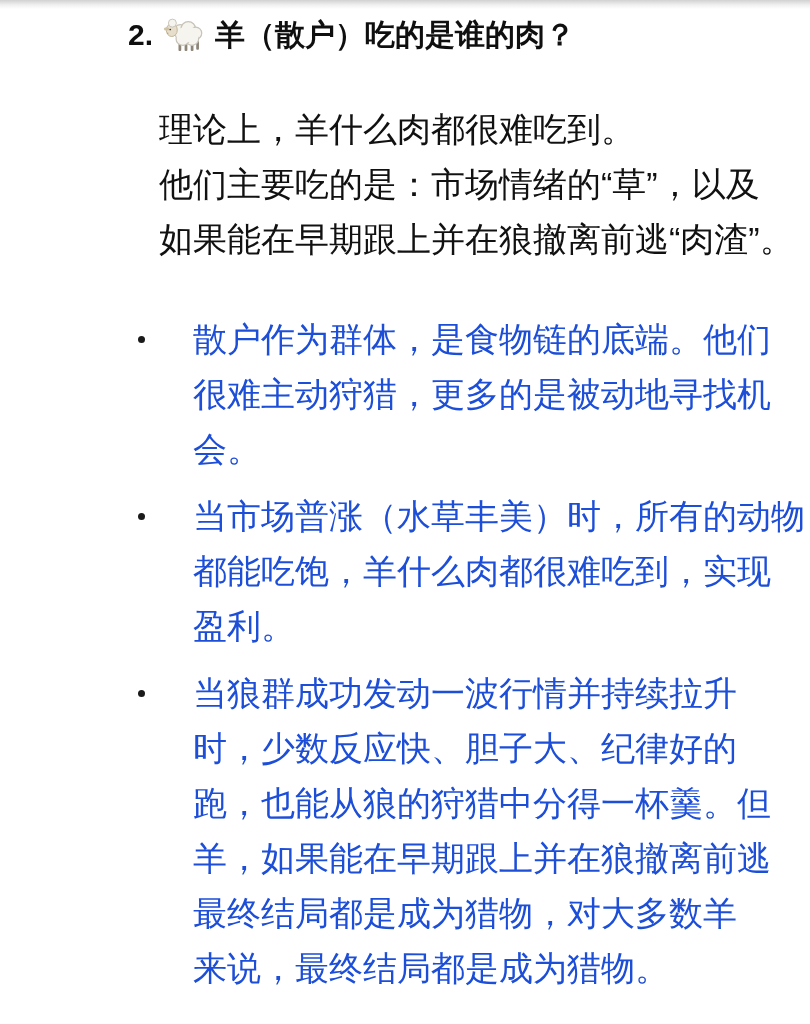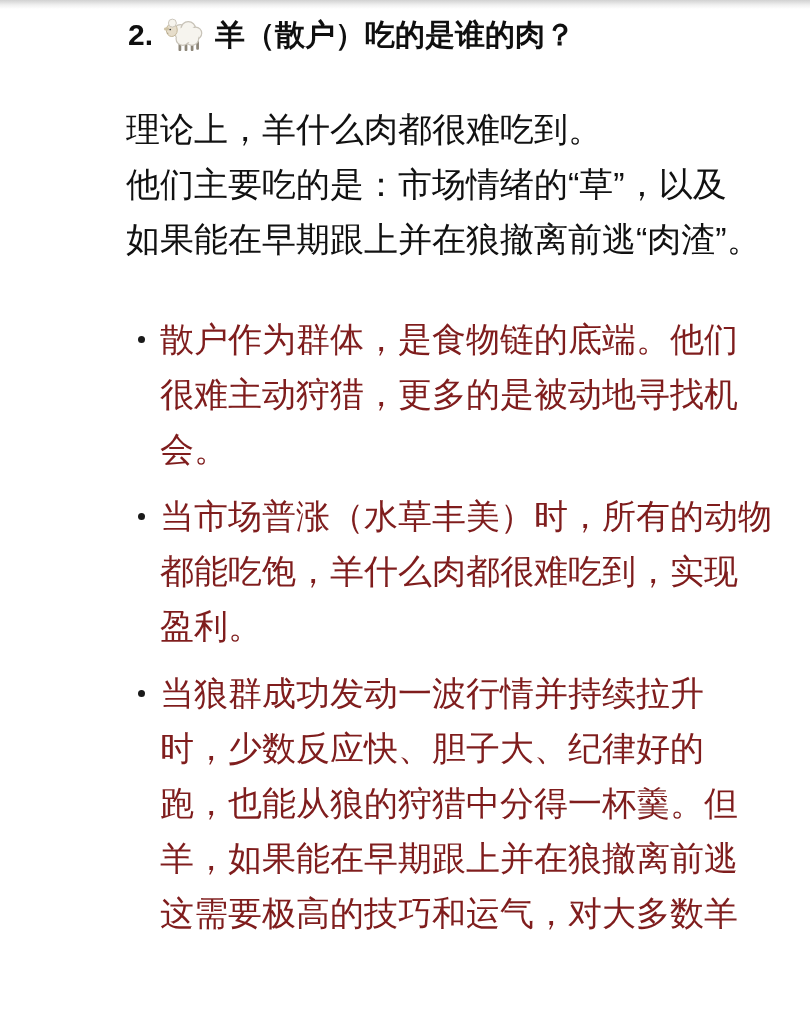--- a/index.html
+++ b/index.html
@@ -48,40 +48,41 @@
     font-size: 34px;
     line-height: 55px;
     color: #111111;
   }
   .list {
     list-style: none;
     margin: 45px 24px 0 126px;
     padding: 0;
     font-size: 34px;
     line-height: 55px;
-    color: #7f1d1d;
+    color: #1d4ed8;
   }
   .list li {
     position: relative;
     padding-left: 34px;
     margin-top: 12px;
   }
   .list li:first-child { margin-top: 0; }
   .list li .dot {
     position: absolute;
     left: 12px;
     top: 24px;
     width: 7px;
     height: 7px;
     border-radius: 50%;
     background: #1a1a1a;
   }
   .line {
     display: block;
     white-space: nowrap;
+    margin-left: 33px;
   }
 </style>
 </head>
 <body>
 
 <div class="page">
   <div class="top-fade"></div>
 
   <h2 class="heading">
     <span>2.</span>
@@ -136,16 +137,17 @@
       <span class="line">当市场普涨（水草丰美）时，所有的动物</span>
       <span class="line">都能吃饱，羊什么肉都很难吃到，实现</span>
       <span class="line">盈利。</span>
     </li>
     <li>
       <span class="dot"></span>
       <span class="line">当狼群成功发动一波行情并持续拉升</span>
       <span class="line">时，少数反应快、胆子大、纪律好的</span>
       <span class="line">跑，也能从狼的狩猎中分得一杯羹。但</span>
       <span class="line">羊，如果能在早期跟上并在狼撤离前逃</span>
-      <span class="line">这需要极高的技巧和运气，对大多数羊</span>
+      <span class="line">最终结局都是成为猎物，对大多数羊</span>
+      <span class="line">来说，最终结局都是成为猎物。</span>
     </li>
   </ul>
 </div>
 
 </body></html>

